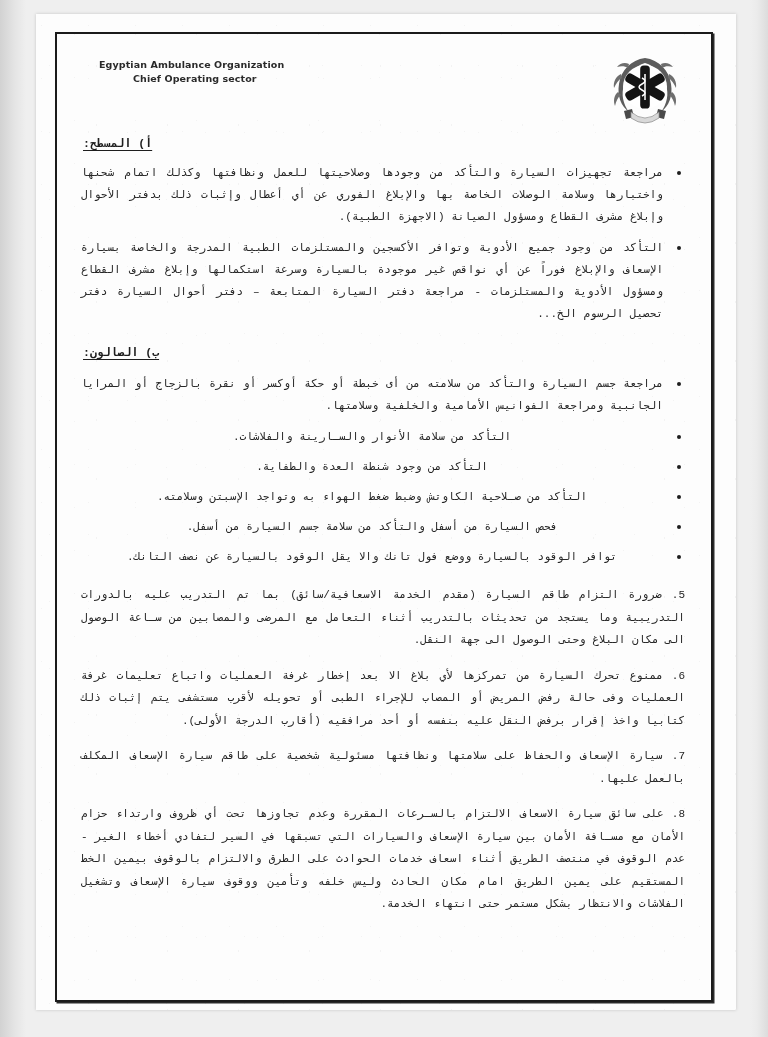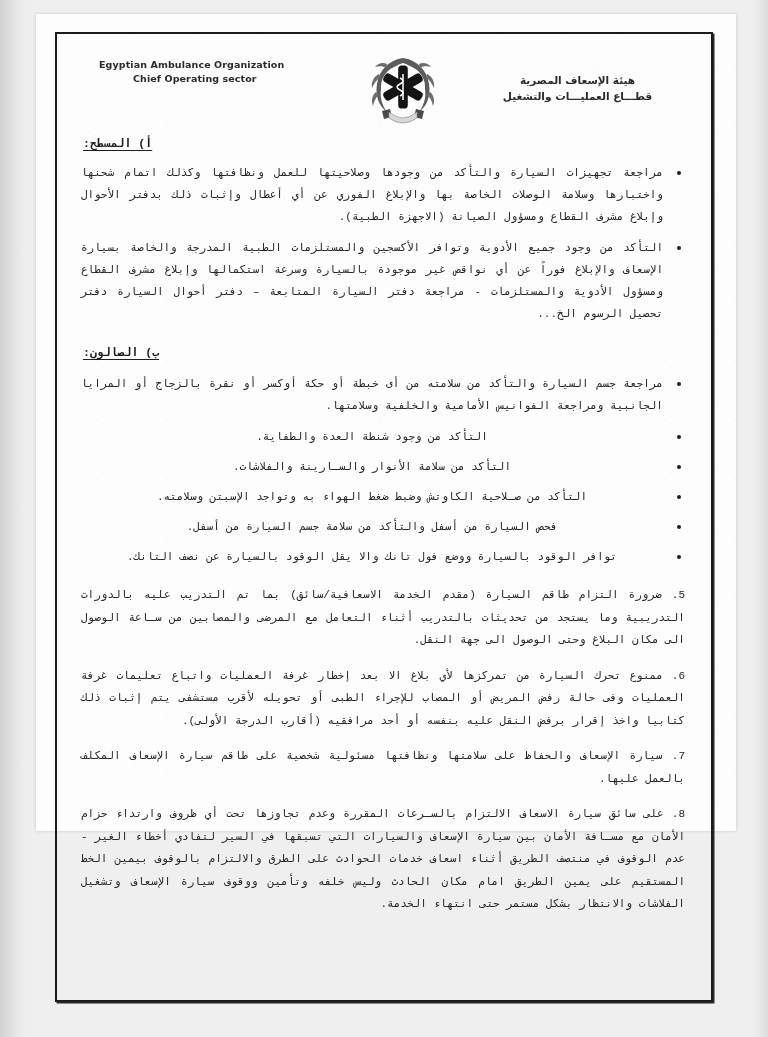--- a/index.html
+++ b/index.html
@@ -36,21 +36,21 @@
     width: 18px; height: 100%;
     background: linear-gradient(270deg, #dcdcdc 0%, #ebebeb 60%, #efefef 100%);
   }
 
   
   .page-sheet {
     position: absolute;
     left: 36px;
     top: 14px;
     width: 700px;
-    height: 817px;
+    height: 996px;
     background: #fdfdfd;
     box-shadow: 0 0 3px rgba(0,0,0,0.18);
   }
 
   
   .page-frame {
     position: absolute;
     left: 19px;
     top: 18px;
     width: 658px;
@@ -261,41 +261,37 @@
             </g>
 
             <g fill="#4a4a4a">
               <path d="M17 57 L25 55 L27 63 L19 65 Z"></path>
               <path d="M59 57 L51 55 L49 63 L57 65 Z"></path>
             </g>
             <path d="M24 58 Q38 70 52 58 L52 64 Q38 74 24 64 Z" fill="#d9d9d9" stroke="#8a8a8a" stroke-width="0.7"></path>
           </svg>
         </div>
 
-        <div class="lh-ar">
-          <div class="line1">هيئة الإسعاف المصرية</div>
-          <div class="line2">قطـــاع العمليـــات والتشغيل</div>
-        </div>
       </div>
 
       <div class="doc-body">
 
         <h2 class="sec-head">أ) المسطح:</h2>
 
         <ul class="bullets">
           <li>مراجعة تجهيزات السيارة والتأكد من وجودها وصلاحيتها للعمل ونظافتها وكذلك اتمام شحنها واختبارها وسلامة الوصلات الخاصة بها والإبلاغ الفوري عن أي أعطال وإثبات ذلك بدفتر الأحوال وإبلاغ مشرف القطاع ومسؤول الصيانة (الاجهزة الطبية).</li>
           <li>التأكد من وجود جميع الأدوية وتوافر الأكسجين والمستلزمات الطبية المدرجة والخاصة بسيارة الإسعاف والإبلاغ فوراً عن أي نواقص غير موجودة بالسيارة وسرعة استكمالها وإبلاغ مشرف القطاع ومسؤول الأدوية والمستلزمات - مراجعة دفتر السيارة المتابعة – دفتر أحوال السيارة دفتر تحصيل الرسوم الخ...</li>
         </ul>
 
         <h2 class="sec-head sec-b">ب) الصالون:</h2>
 
         <ul class="bullets">
           <li>مراجعة جسم السيارة والتأكد من سلامته من أى خبطة أو حكة أوكسر أو نقرة بالزجاج أو المرايا الجانبية ومراجعة الفوانيس الأمامية والخلفية وسلامتها.</li>
+          <li class="short center-line">التأكد من سلامة الأنوار والسـارينة والفلاشات.</li>
           <li class="short center-line">التأكد من وجود شنطة العدة والطفاية.</li>
-          <li class="short center-line">التأكد من سلامة الأنوار والسـارينة والفلاشات.</li>
           <li class="short center-line">التأكد من صـلاحية الكاوتش وضبط ضغط الهواء به وتواجد الإسبتن وسلامته.</li>
           <li class="short center-line">فحص السيارة من أسفل والتأكد من سلامة جسم السيارة من أسفل.</li>
           <li class="short center-line">توافر الوقود بالسيارة ووضع فول تانك والا يقل الوقود بالسيارة عن نصف التانك.</li>
         </ul>
 
         <ol class="numbered">
           <li>
             <span class="num">5.</span>
             <span>ضرورة التزام طاقم السيارة (مقدم الخدمة الاسعافية/سائق) بما تم التدريب عليه بالدورات التدريبية وما يستجد من تحديثات بالتدريب أثناء التعامل مع المرضى والمصابين من سـاعة الوصول الى مكان البلاغ وحتى الوصول الى جهة النقل.</span>
           </li>

